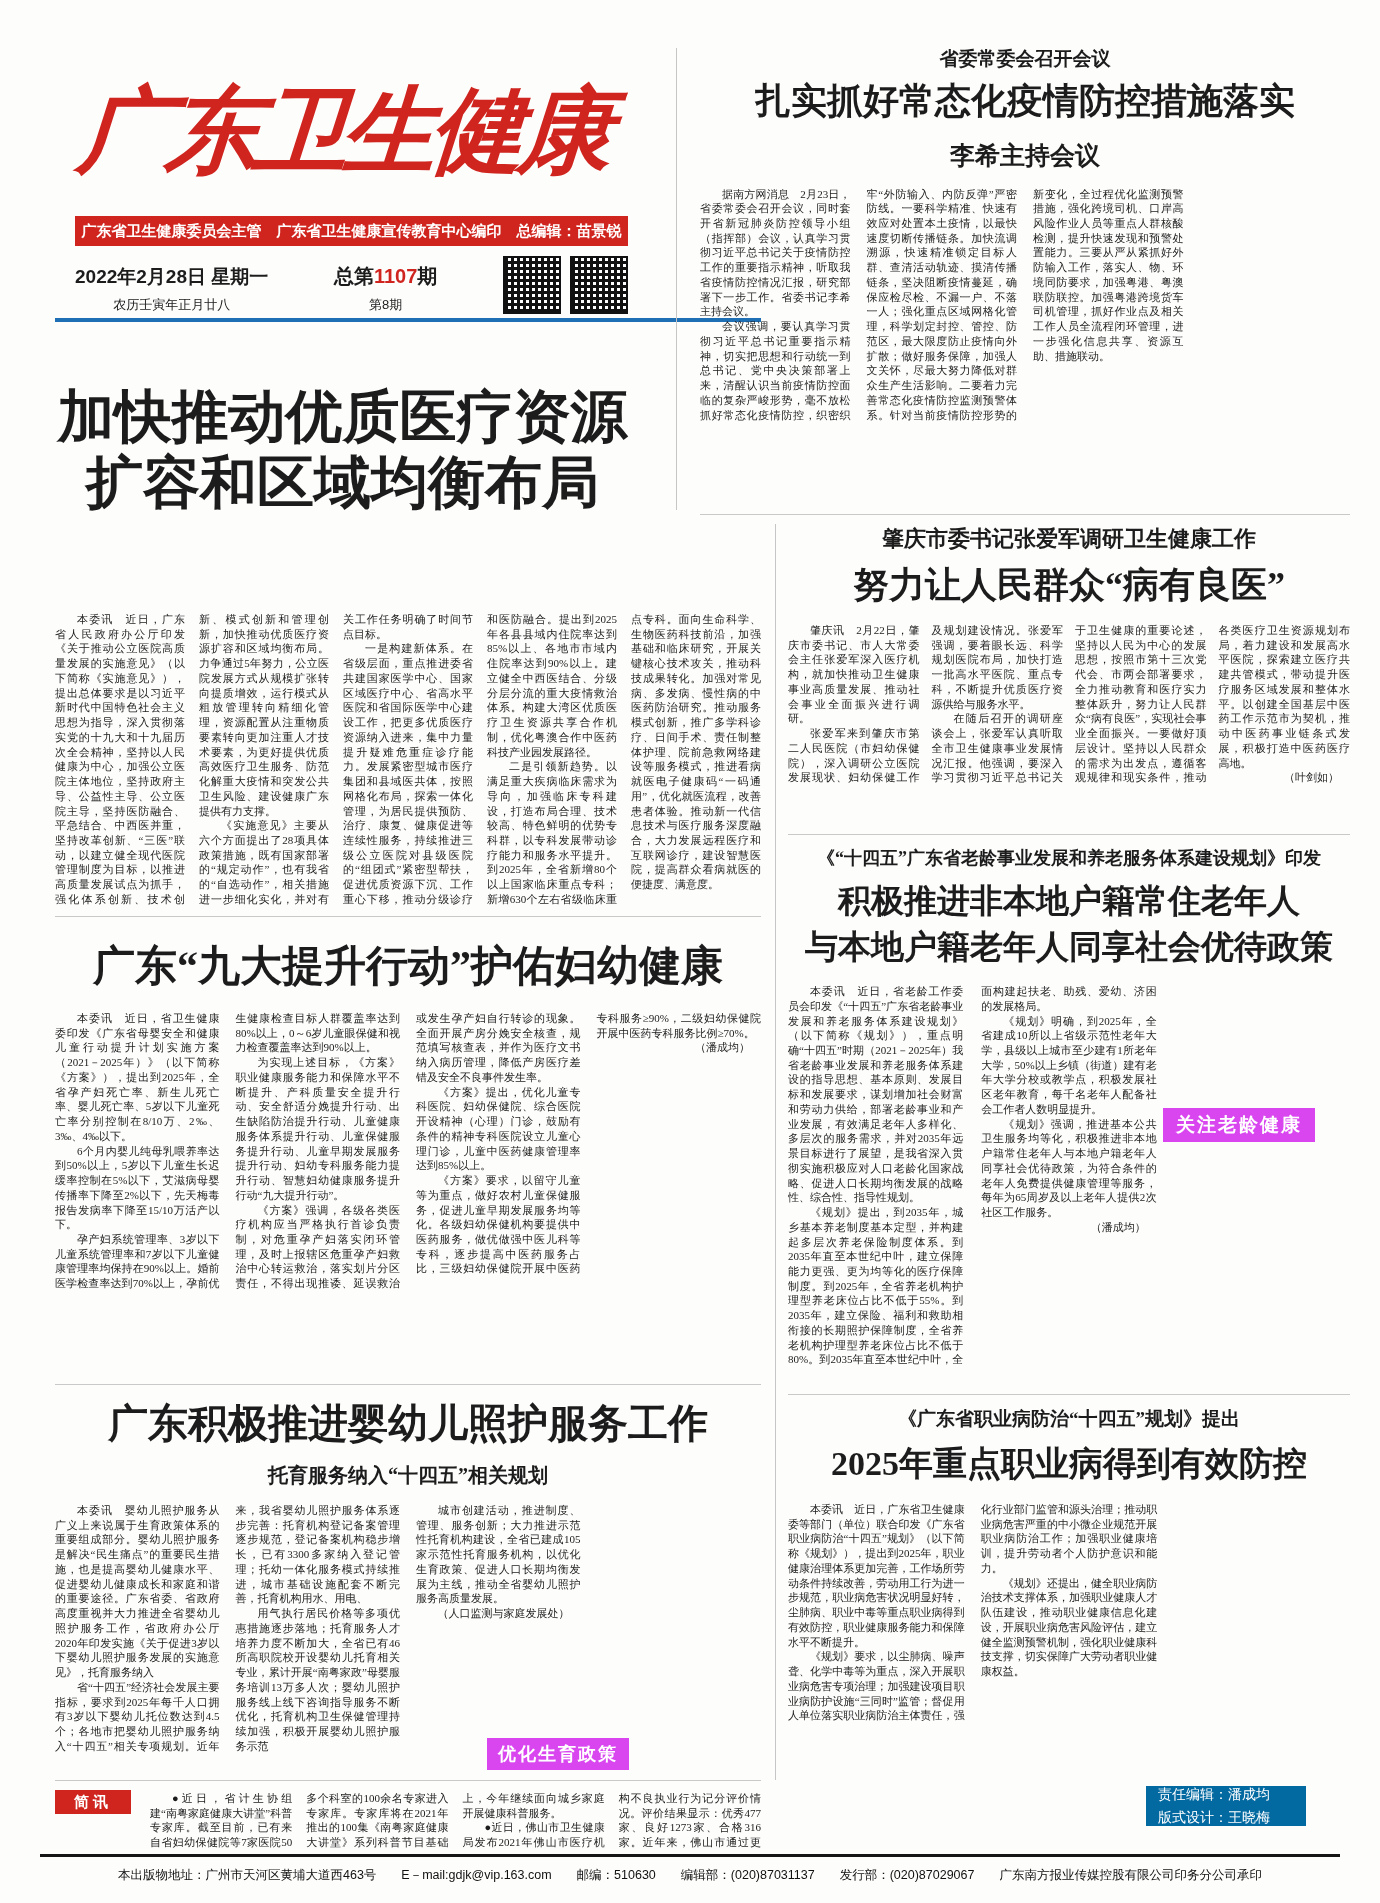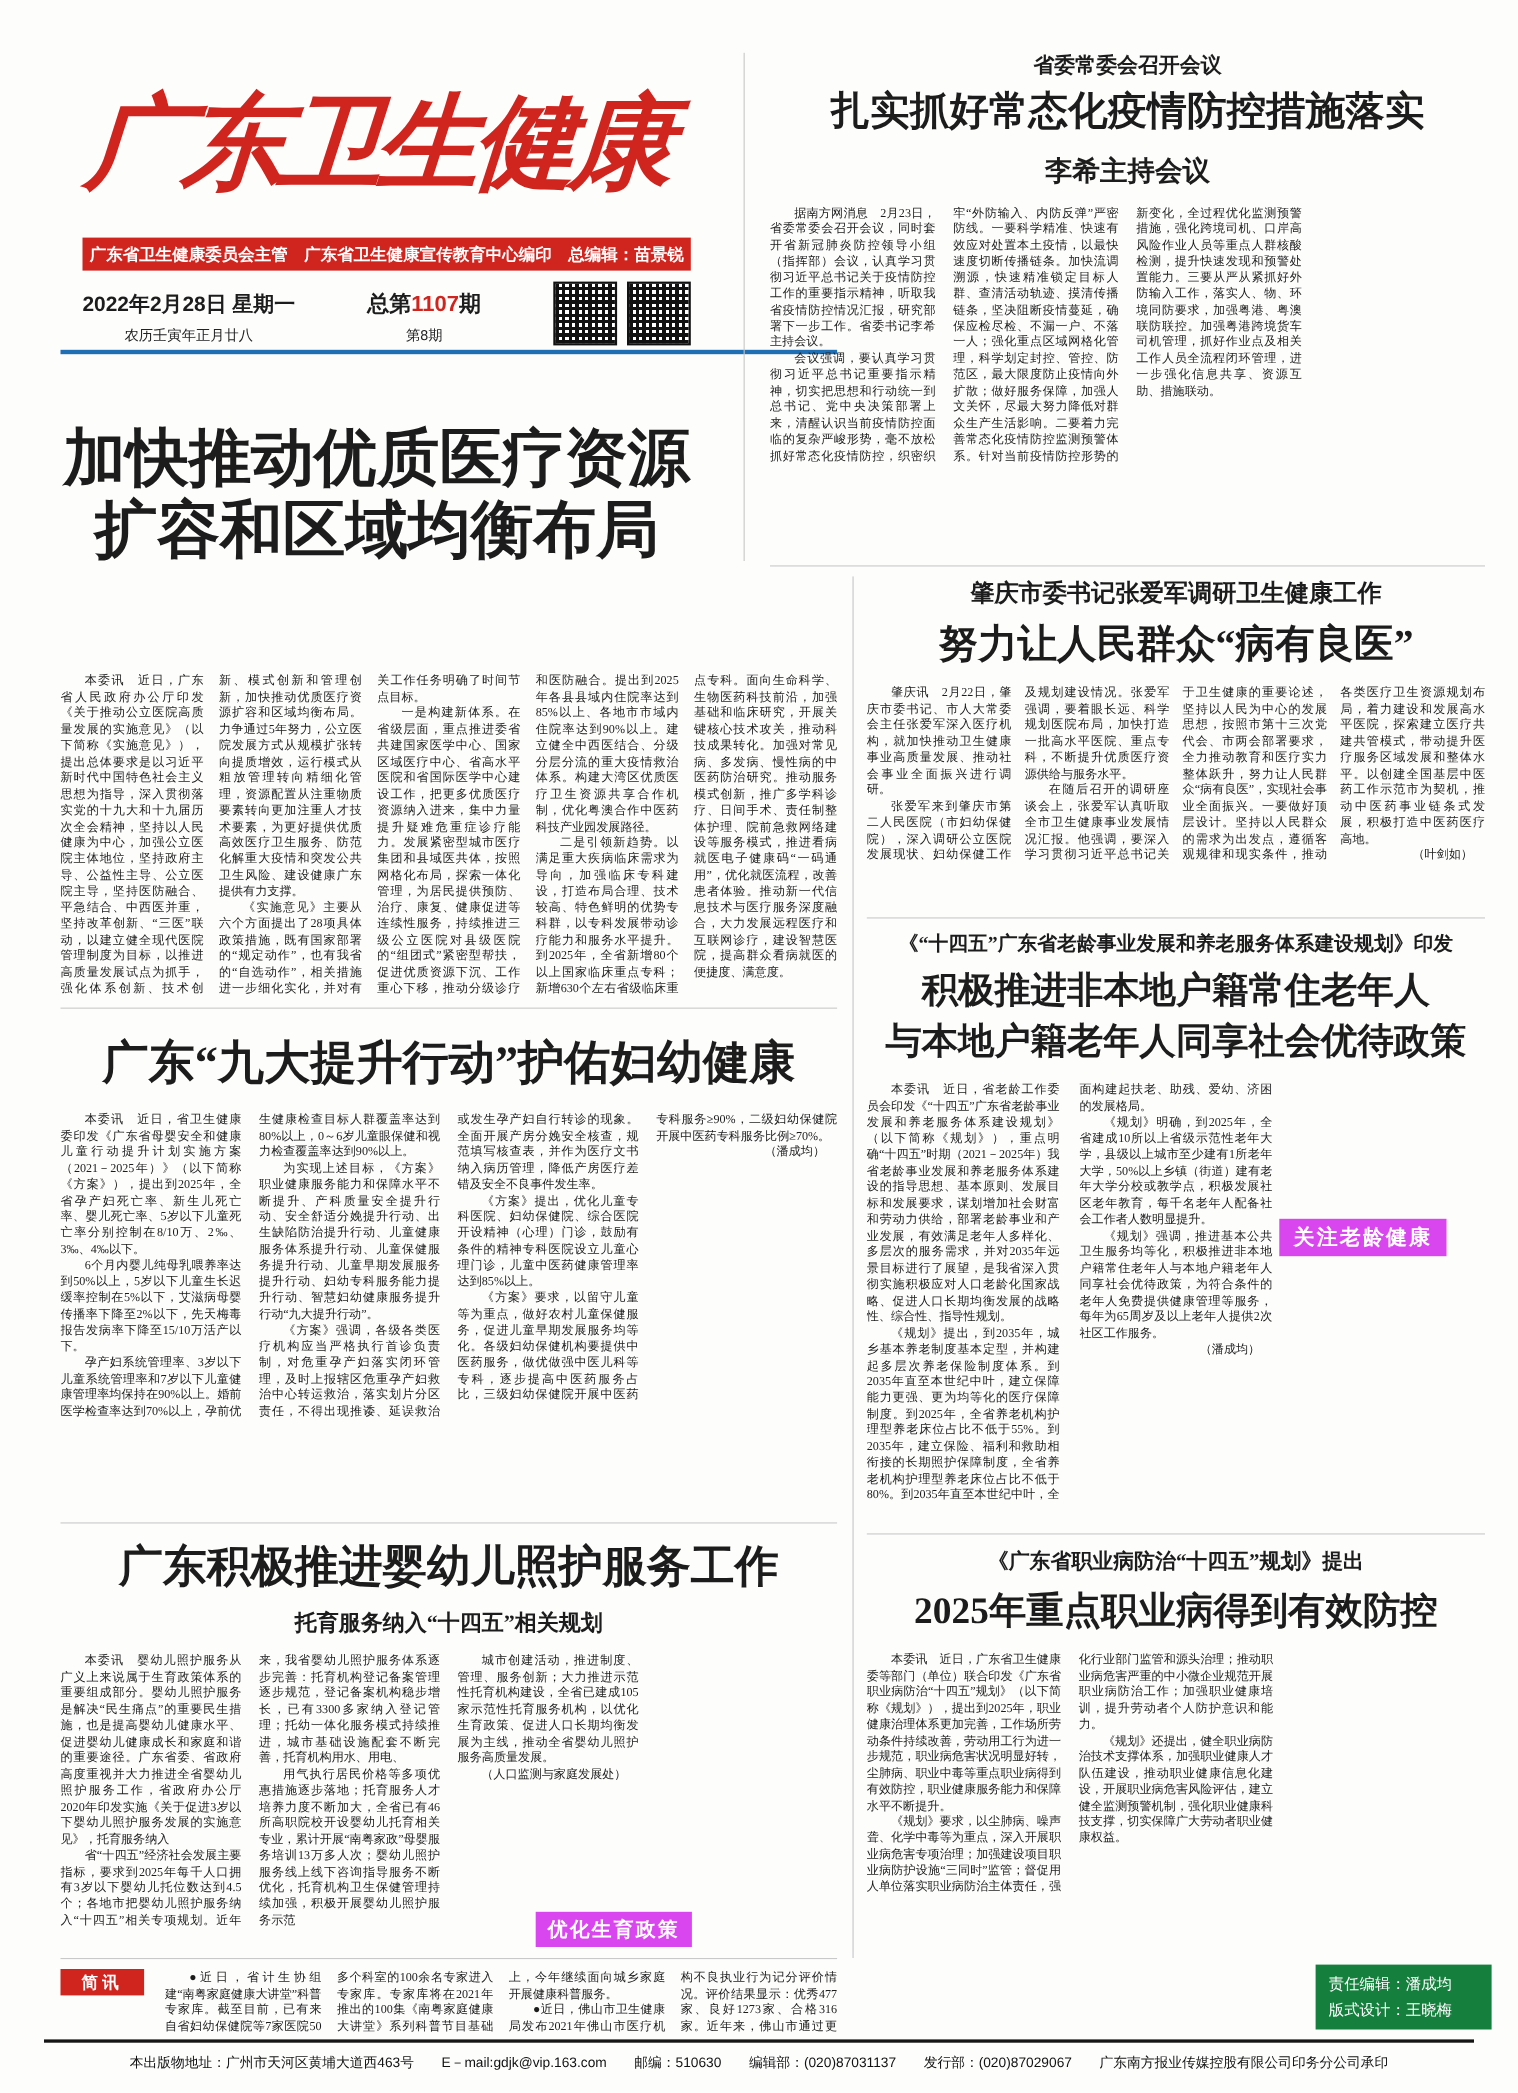--- a/index.html
+++ b/index.html
@@ -88,22 +88,22 @@
 
   
   .briefs-label { position:absolute; left:55px; top:1790px; width:76px; height:24px;
                   background:#d0251f; color:#fff; font-weight:bold; font-size:15px;
                   font-family:"Liberation Sans",sans-serif; display:flex; align-items:center;
                   justify-content:center; letter-spacing:4px; }
   .briefs-body { position:absolute; left:150px; top:1791px; width:611px; height:60px;
                  column-count:4; column-gap:14px; }
 
   
-  .editor-box { position:absolute; left:1196px; top:1786px; width:160px; height:59px;
-                background:#15803d; color:#fff; font-family:"Liberation Sans",sans-serif;
+  .editor-box { position:absolute; left:1146px; top:1786px; width:160px; height:40px;
+                background:#0369a1; color:#fff; font-family:"Liberation Sans",sans-serif;
                 font-size:14px; line-height:1.65; display:flex; flex-direction:column;
                 justify-content:center; padding-left:12px; }
 
   
   .footer { position:absolute; left:40px; top:1854px; width:1300px; border-top:3px solid #151515;
             padding-top:10px; font-family:"Liberation Sans",sans-serif; font-size:12.5px;
             text-align:center; color:#111; }
 </style>
 </head>
 <body>

